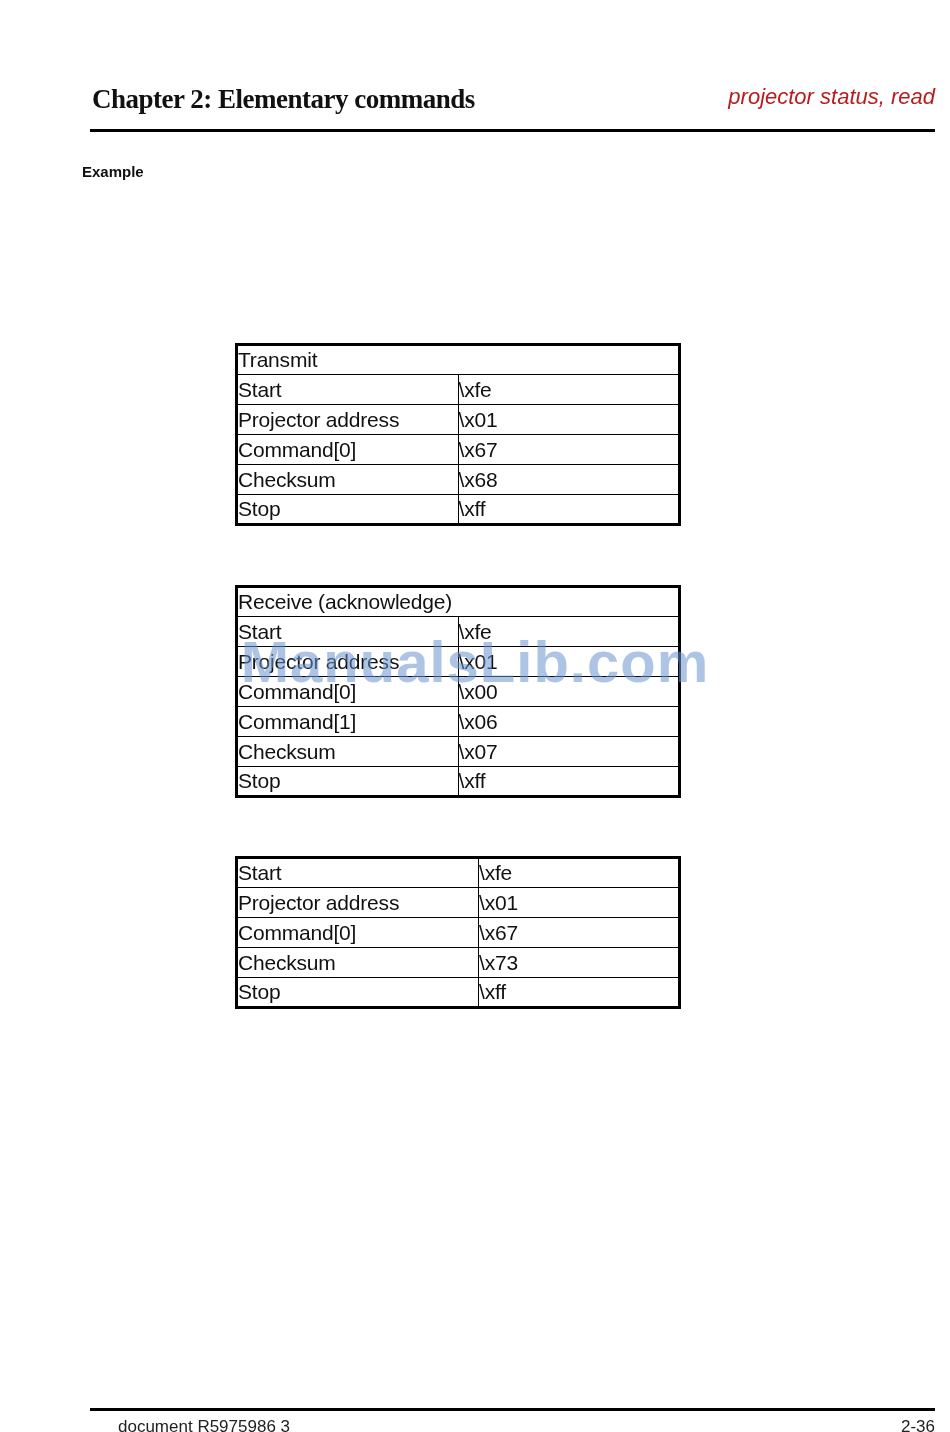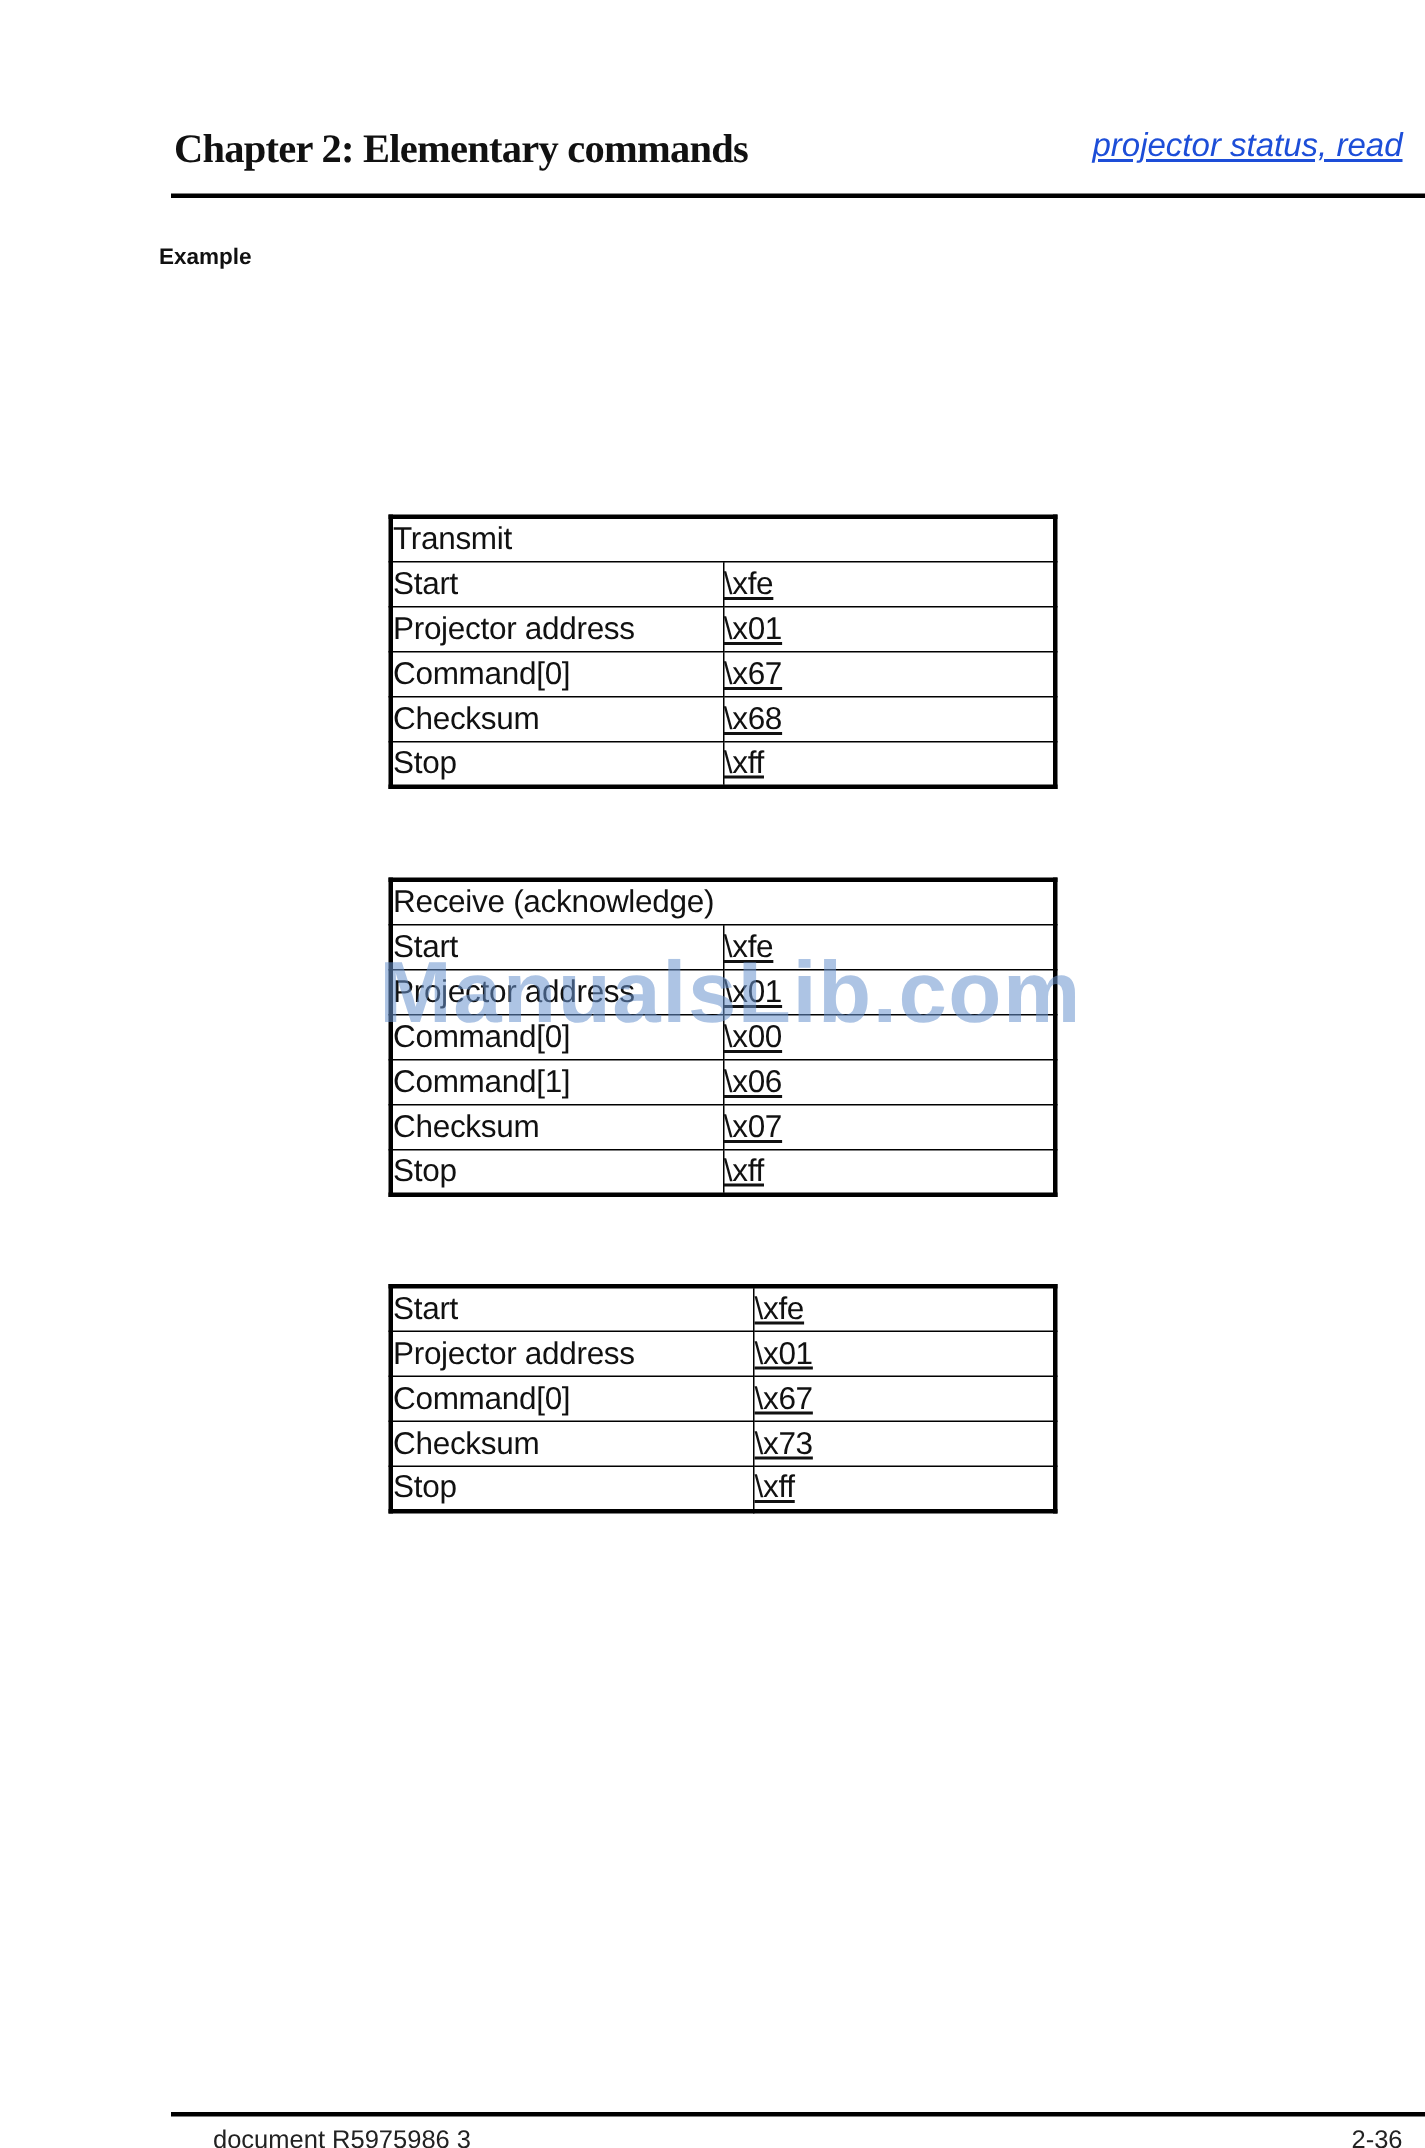--- a/index.html
+++ b/index.html
@@ -4,31 +4,31 @@
 <style>
   * { margin: 0; padding: 0; box-sizing: border-box; }
   html, body { width: 950px; height: 1432px; }
   body {
     background: #ffffff;
     font-family: "Liberation Sans", sans-serif;
     color: #1a1a1a;
     position: relative;
     overflow: hidden;
   }
-  .page { position: absolute; inset: 0; background: #fff; margin-left: 24px; }
+  .page { position: absolute; inset: 0; background: #fff; }
 
   .header-title {
     position: absolute; left: 92px; top: 84px;
     font-family: "Liberation Serif", serif;
     font-weight: bold; font-size: 27px; letter-spacing: -0.5px;
     color: #111;
   }
   .header-right {
     position: absolute; right: 15px; top: 84px;
-    font-style: italic; font-size: 22px; color: #1d4ed8; text-decoration: underline;
+    font-style: italic; font-size: 22px; color: #b91c1c;
   }
   .rule {
     position: absolute; left: 90px; width: 845px; height: 3px; background: #000;
   }
   .rule-top { top: 129px; }
   .rule-bottom { top: 1408px; }
 
   .example-heading {
     position: absolute; left: 82px; top: 163px;
     font-weight: bold; font-size: 15px; color: #111;
@@ -49,21 +49,21 @@
   }
   table.cmd-table td {
     border: 1.5px solid #000;
     height: 30px;
     vertical-align: middle;
     padding: 0;
     letter-spacing: -0.2px;
   }
   td.tbl-title { padding-left: 27px; height: 31px; }
   td.lbl { width: 242px; padding-left: 27px; }
-  td.val { padding-left: 70px; text-decoration: underline; }
+  td.val { padding-left: 70px; }
 
   #table-transmit { top: 343px; }
   #table-ack      { top: 585px; }
   #table-answer   { top: 856px; }
 
   .watermark {
     position: absolute; left: 50%; top: 628px;
     transform: translateX(-50%);
     font-size: 58px; font-weight: bold;
     color: rgba(106, 148, 205, 0.55);

